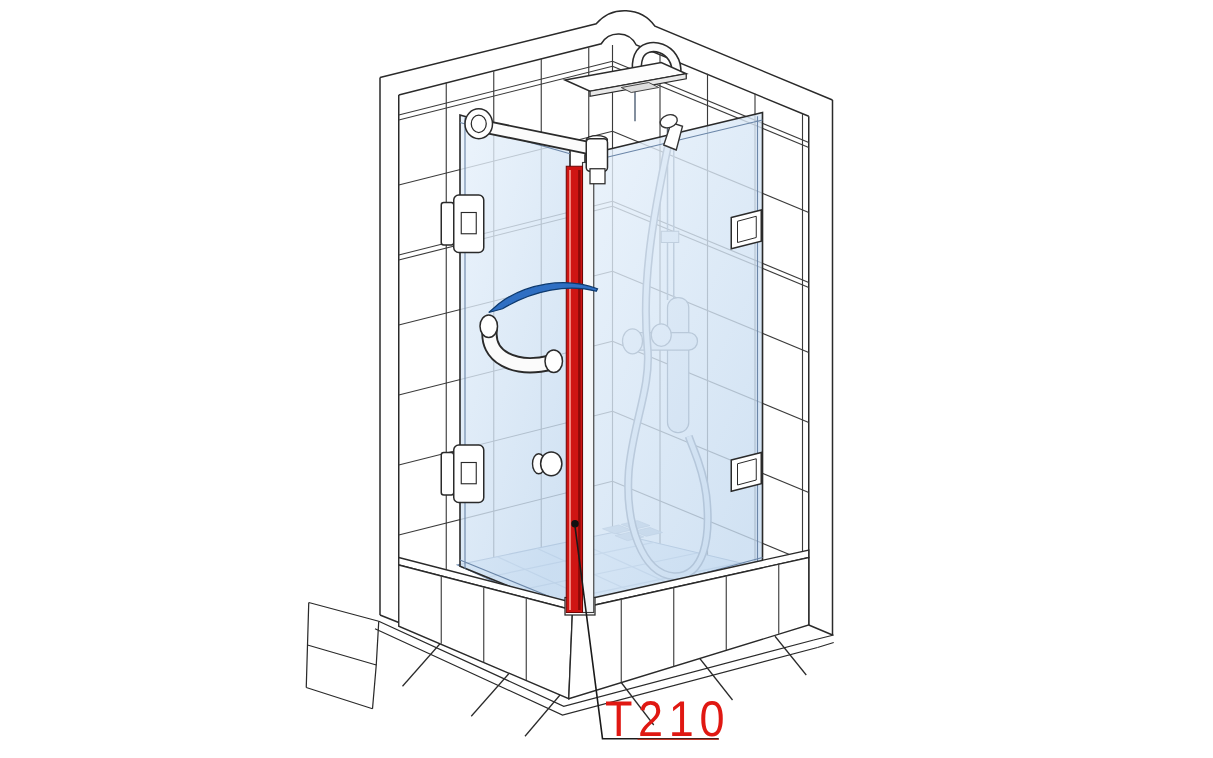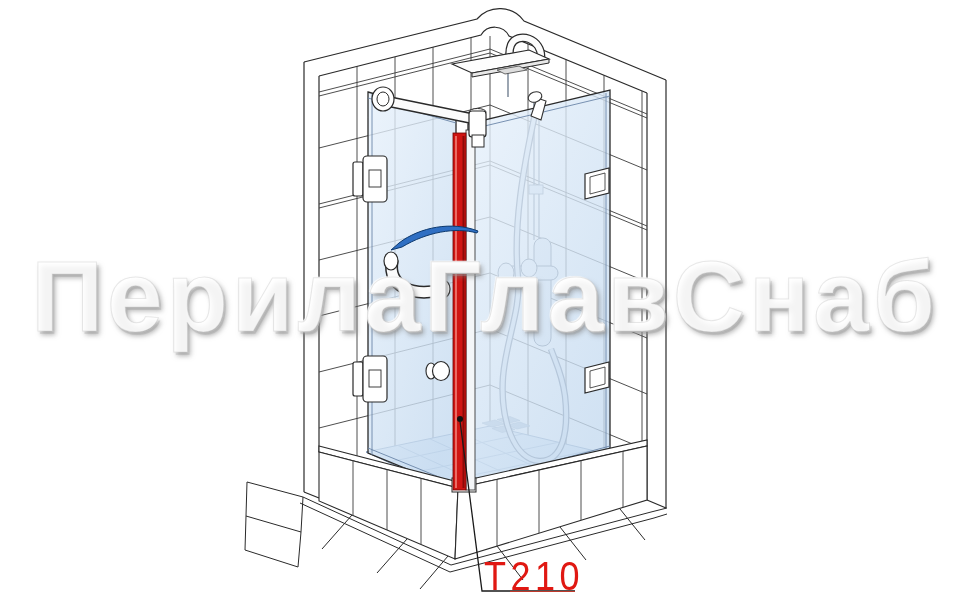--- a/index.html
+++ b/index.html
@@ -239,15 +239,14 @@
   </g>
 
   <g fill="none">
     <polyline points="460,421 482,591 575,591" stroke="#1a1a1a" stroke-width="1.3"></polyline>
     <line x1="510" y1="591.5" x2="575" y2="591.5" stroke="#c0392b" stroke-width="1"></line>
   </g>
 </svg>
 
 <div class="part-code">T210</div>
 
-<div class="watermark">ПерилаГлавСнаб</div>
 
 </div>
 
 </body></html>

